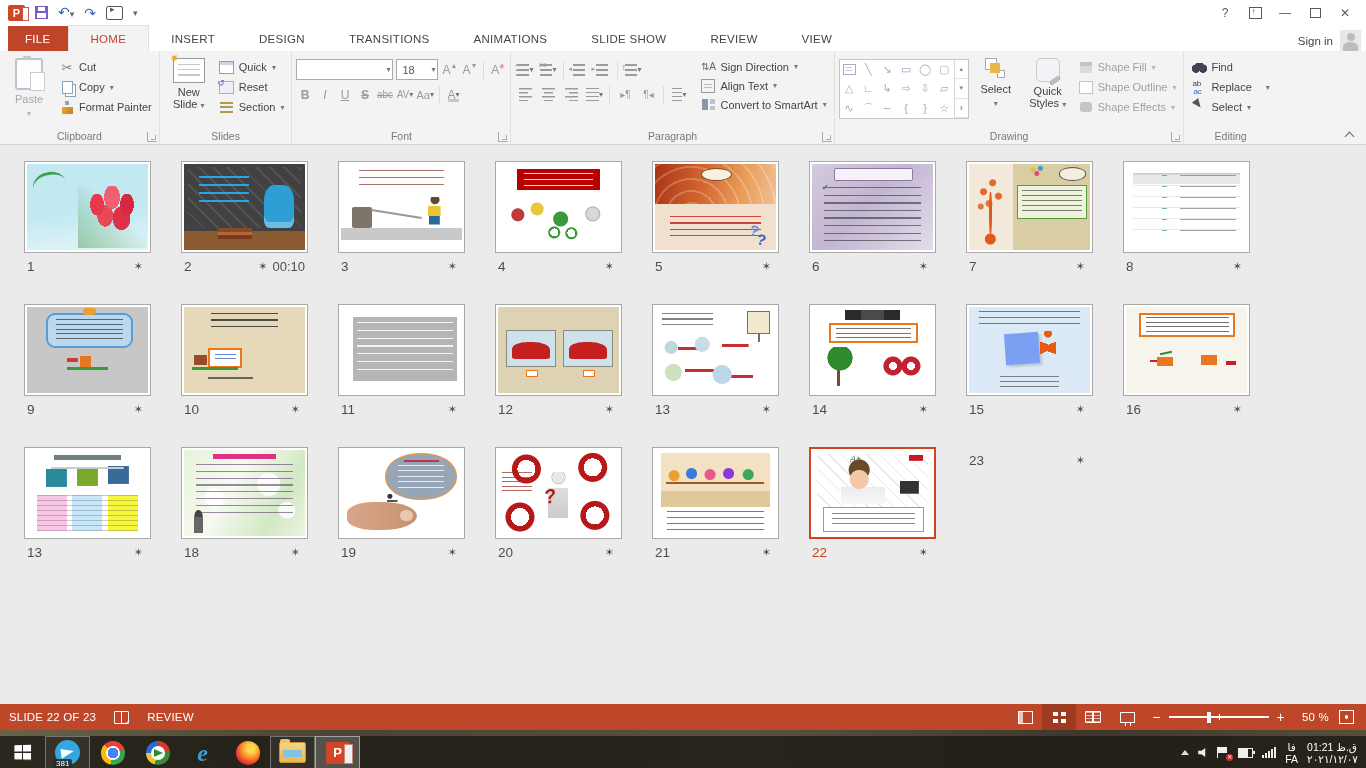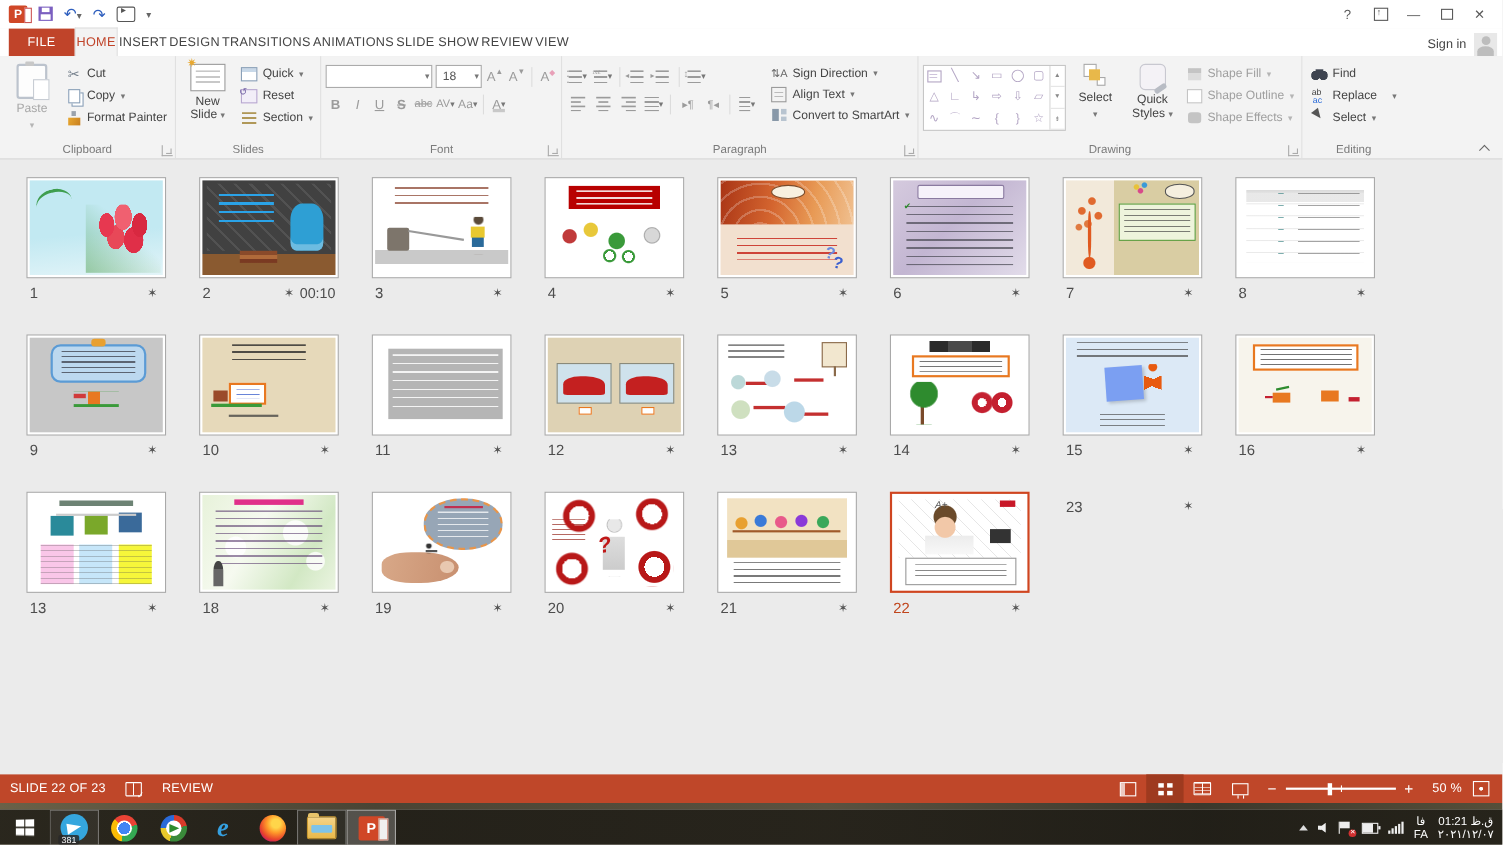--- a/index.html
+++ b/index.html
@@ -21,21 +21,21 @@
   .wtitle{position:absolute;left:0;right:0;text-align:center;font-size:12px;color:#3b3b3b;pointer-events:none}
   .winctl{margin-left:auto;display:flex;align-items:center;gap:0;padding-right:6px}
   .wbtn{width:30px;height:22px;display:flex;align-items:center;justify-content:center;color:#5a5a5a;font-size:12px}
   .ic-restore{width:9px;height:8px;border:1px solid #5a5a5a;position:relative;background:#fff}
   .ic-restore::before{content:"";position:absolute;left:2px;top:-3px;width:9px;height:8px;border:1px solid #5a5a5a;z-index:-1}
   .ic-ribopt{width:11px;height:10px;border:1px solid #5a5a5a;position:relative}
   .ic-ribopt::after{content:"↑";position:absolute;left:2px;top:-1px;font-size:8px;color:#5a5a5a}
 
   
   .tabrow{height:25px;background:#fff;display:flex;align-items:flex-end;position:relative}
-  .tab{padding:0 1px;height:25px;display:flex;align-items:center;font-size:11.5px;letter-spacing:.3px;color:#444;cursor:default}
+  .tab{padding:0 22px;height:25px;display:flex;align-items:center;font-size:11.5px;letter-spacing:.3px;color:#444;cursor:default}
   .tab.file{background:#c0442a;color:#fff;margin-left:8px;padding:0 17px}
   .tab.active{background:#f3f3f3;color:#c0442a;border:1px solid #e0e0e0;border-bottom:none}
   .signin{margin-left:auto;display:flex;align-items:center;gap:7px;padding-right:5px;font-size:11.5px;color:#444}
   .avatar{width:21px;height:21px;background:#e8e8e8;position:relative;overflow:hidden}
   .avatar::before{content:"";position:absolute;left:6.5px;top:3px;width:8px;height:8px;border-radius:50%;background:#bdbdbd}
   .avatar::after{content:"";position:absolute;left:3px;top:12px;width:15px;height:9px;border-radius:50% 50% 0 0;background:#bdbdbd}
 
   
   .ribbon{height:93px;background:#f3f3f3;border-bottom:1px solid #d5d5d5;display:flex;position:relative;font-size:11px}
   .group{position:relative;border-right:1px solid #e0e0e0;padding:4px 4px 16px 4px;display:flex;align-items:flex-start;gap:2px}
@@ -299,21 +299,21 @@
   .spk{width:10px;height:10px;background:#eee;clip-path:polygon(0 32%,34% 32%,70% 5%,70% 95%,34% 68%,0 68%)}
   .spk::after{content:")";color:#eee}
   .flagic{width:11px;height:11px;position:relative;border-left:1.5px solid #eee}
   .flagic::before{content:"";position:absolute;left:0;top:0;width:9px;height:6px;background:#eee}
   .flagic::after{content:"✕";position:absolute;right:-4px;bottom:-3px;font-size:6px;color:#fff;background:#d03030;border-radius:50%;width:7px;height:7px;line-height:7px;text-align:center}
   .batt{width:13px;height:8px;border:1px solid #eee;position:relative;background:linear-gradient(90deg,#eee 0 70%,transparent 70%)}
   .batt::after{content:"";position:absolute;right:-3px;top:2px;width:2px;height:3px;background:#eee}
   .sig{display:flex;align-items:flex-end;gap:1px;height:11px}
   .sig b{width:2px;background:#eee;display:block}
   .trayblock{display:flex;flex-direction:column;justify-content:center;font-size:10.5px;line-height:12px;text-align:center}
-  .trayclock{display:flex;flex-direction:column;font-size:10.5px;line-height:12px;text-align:center;direction:rtl}
+  .trayclock{display:flex;flex-direction:column;font-size:10.5px;line-height:12px;text-align:left;direction:rtl}
 </style>
 </head>
 <body>
 
 <div class="screen">
 
   <header class="titlebar">
     <div class="qat">
       <span class="ppticon">P</span>
       <span class="ic-save"></span>

